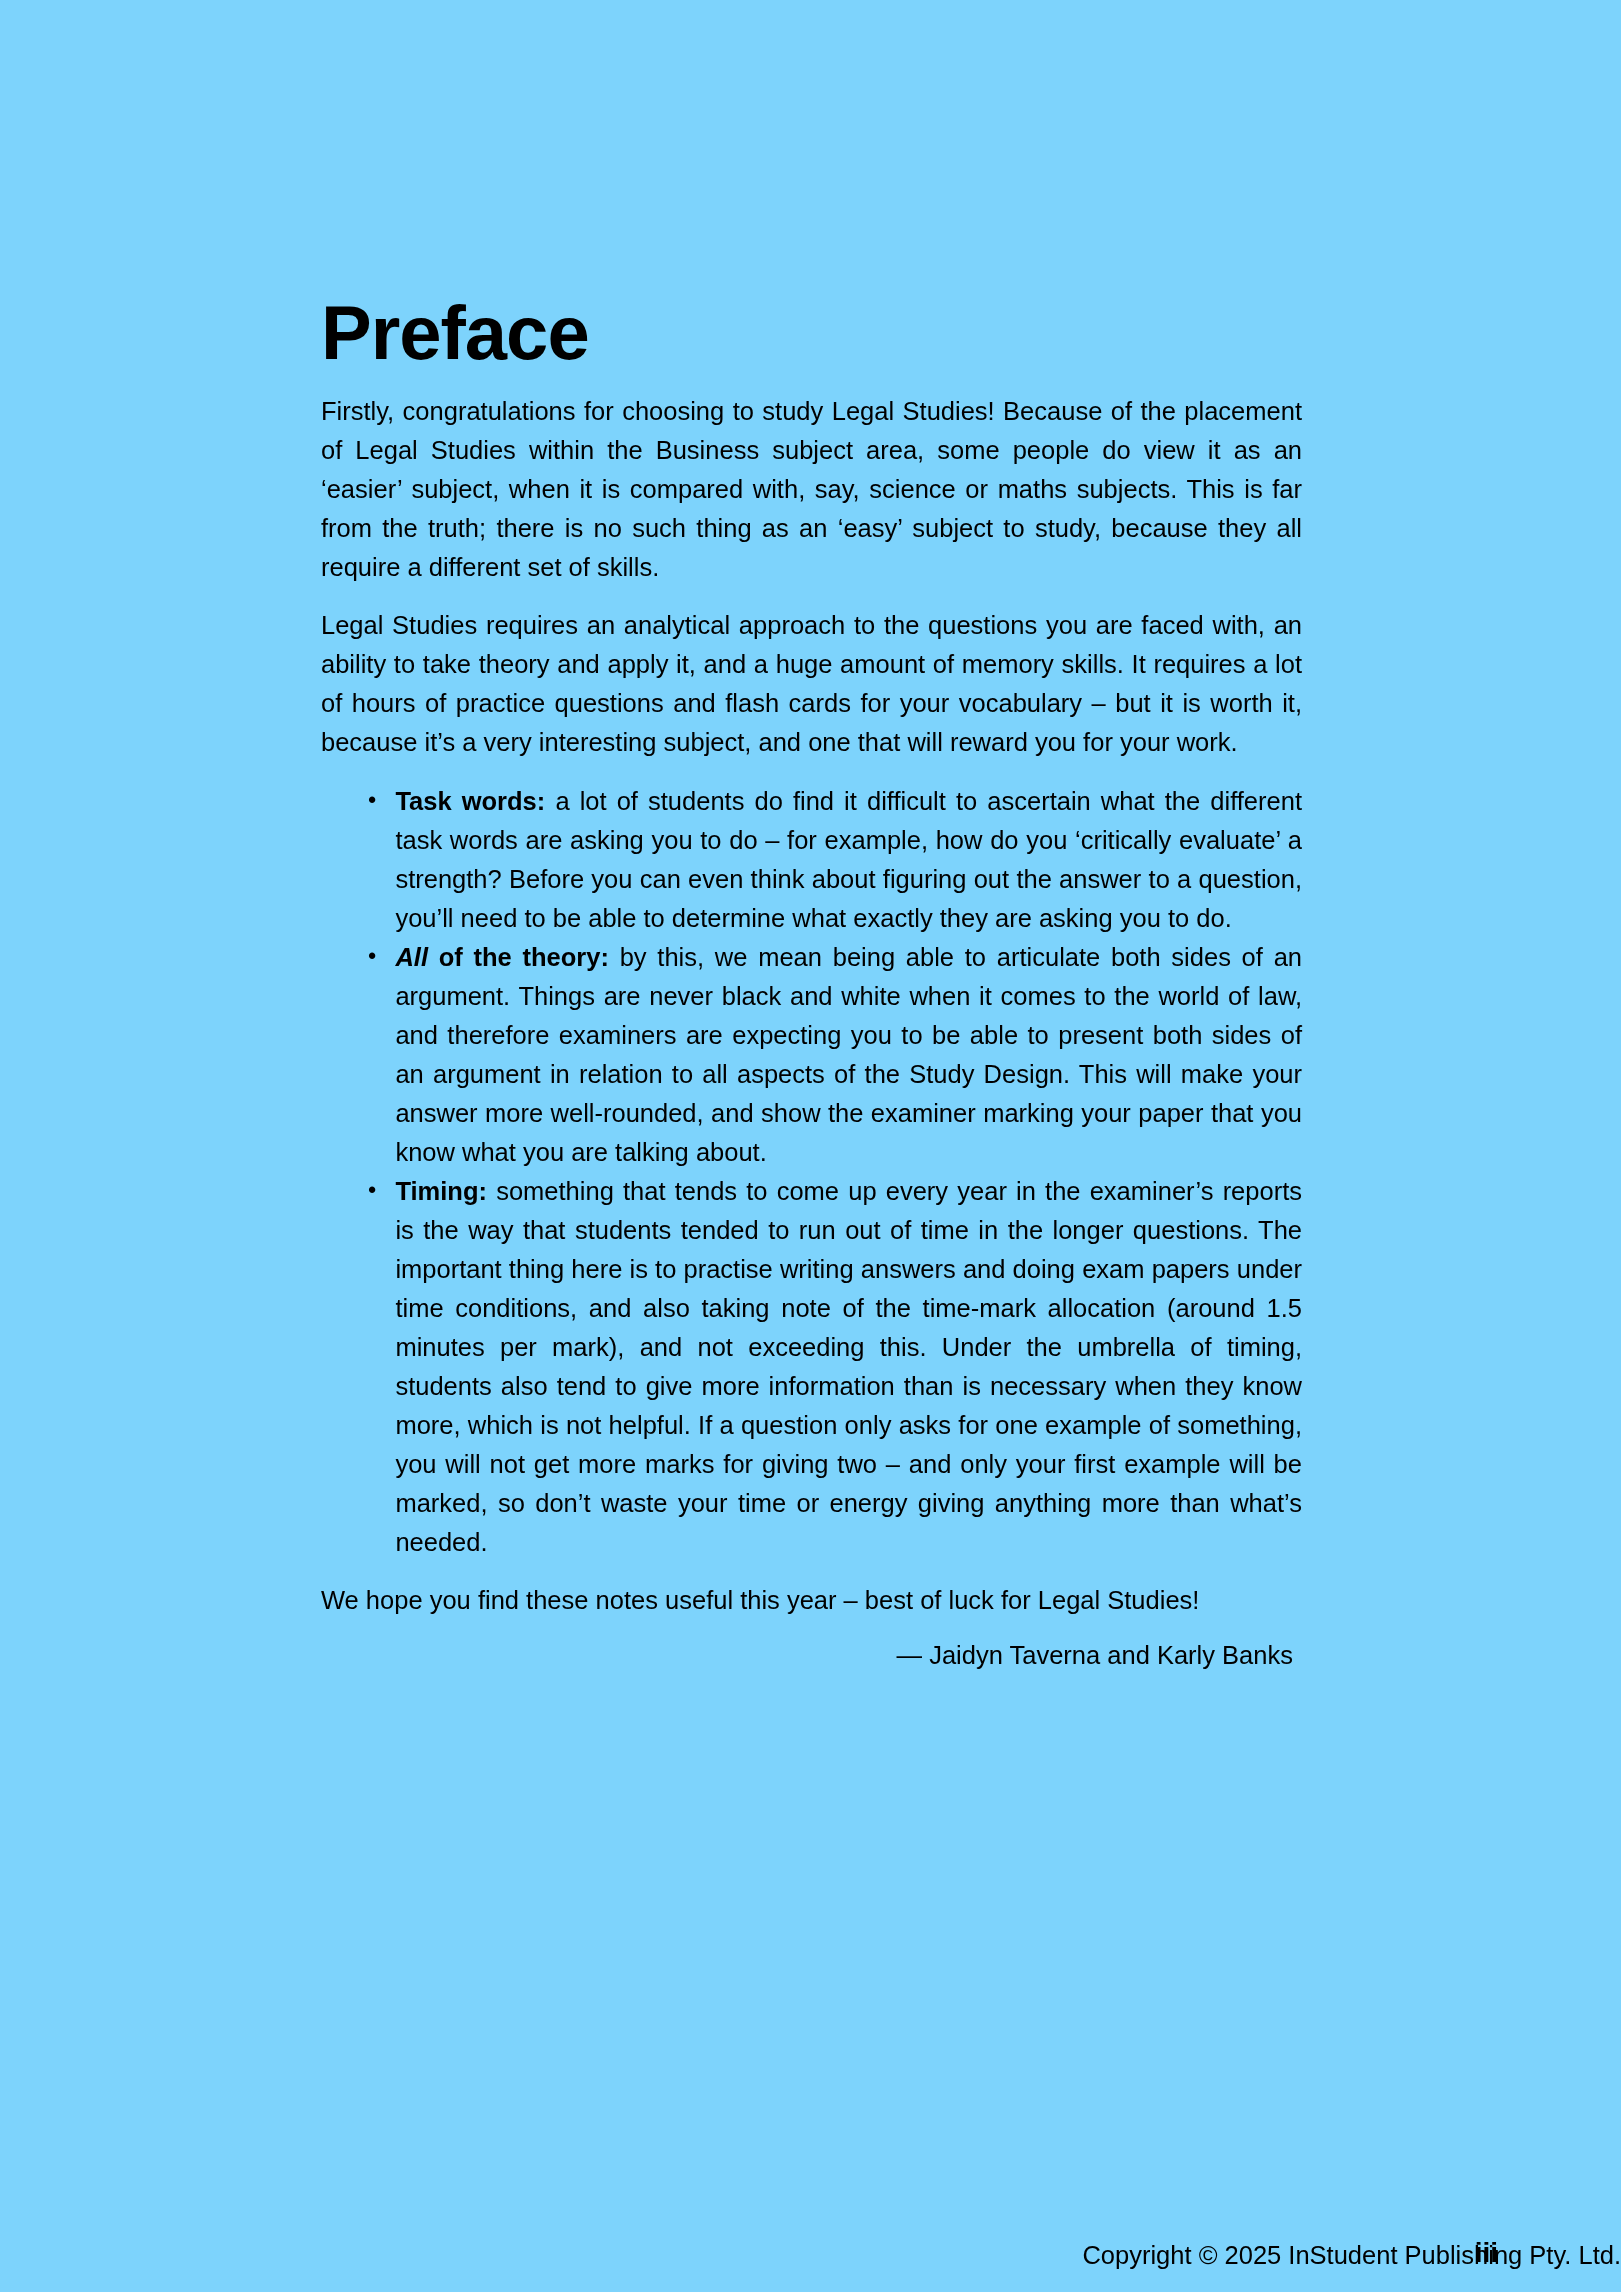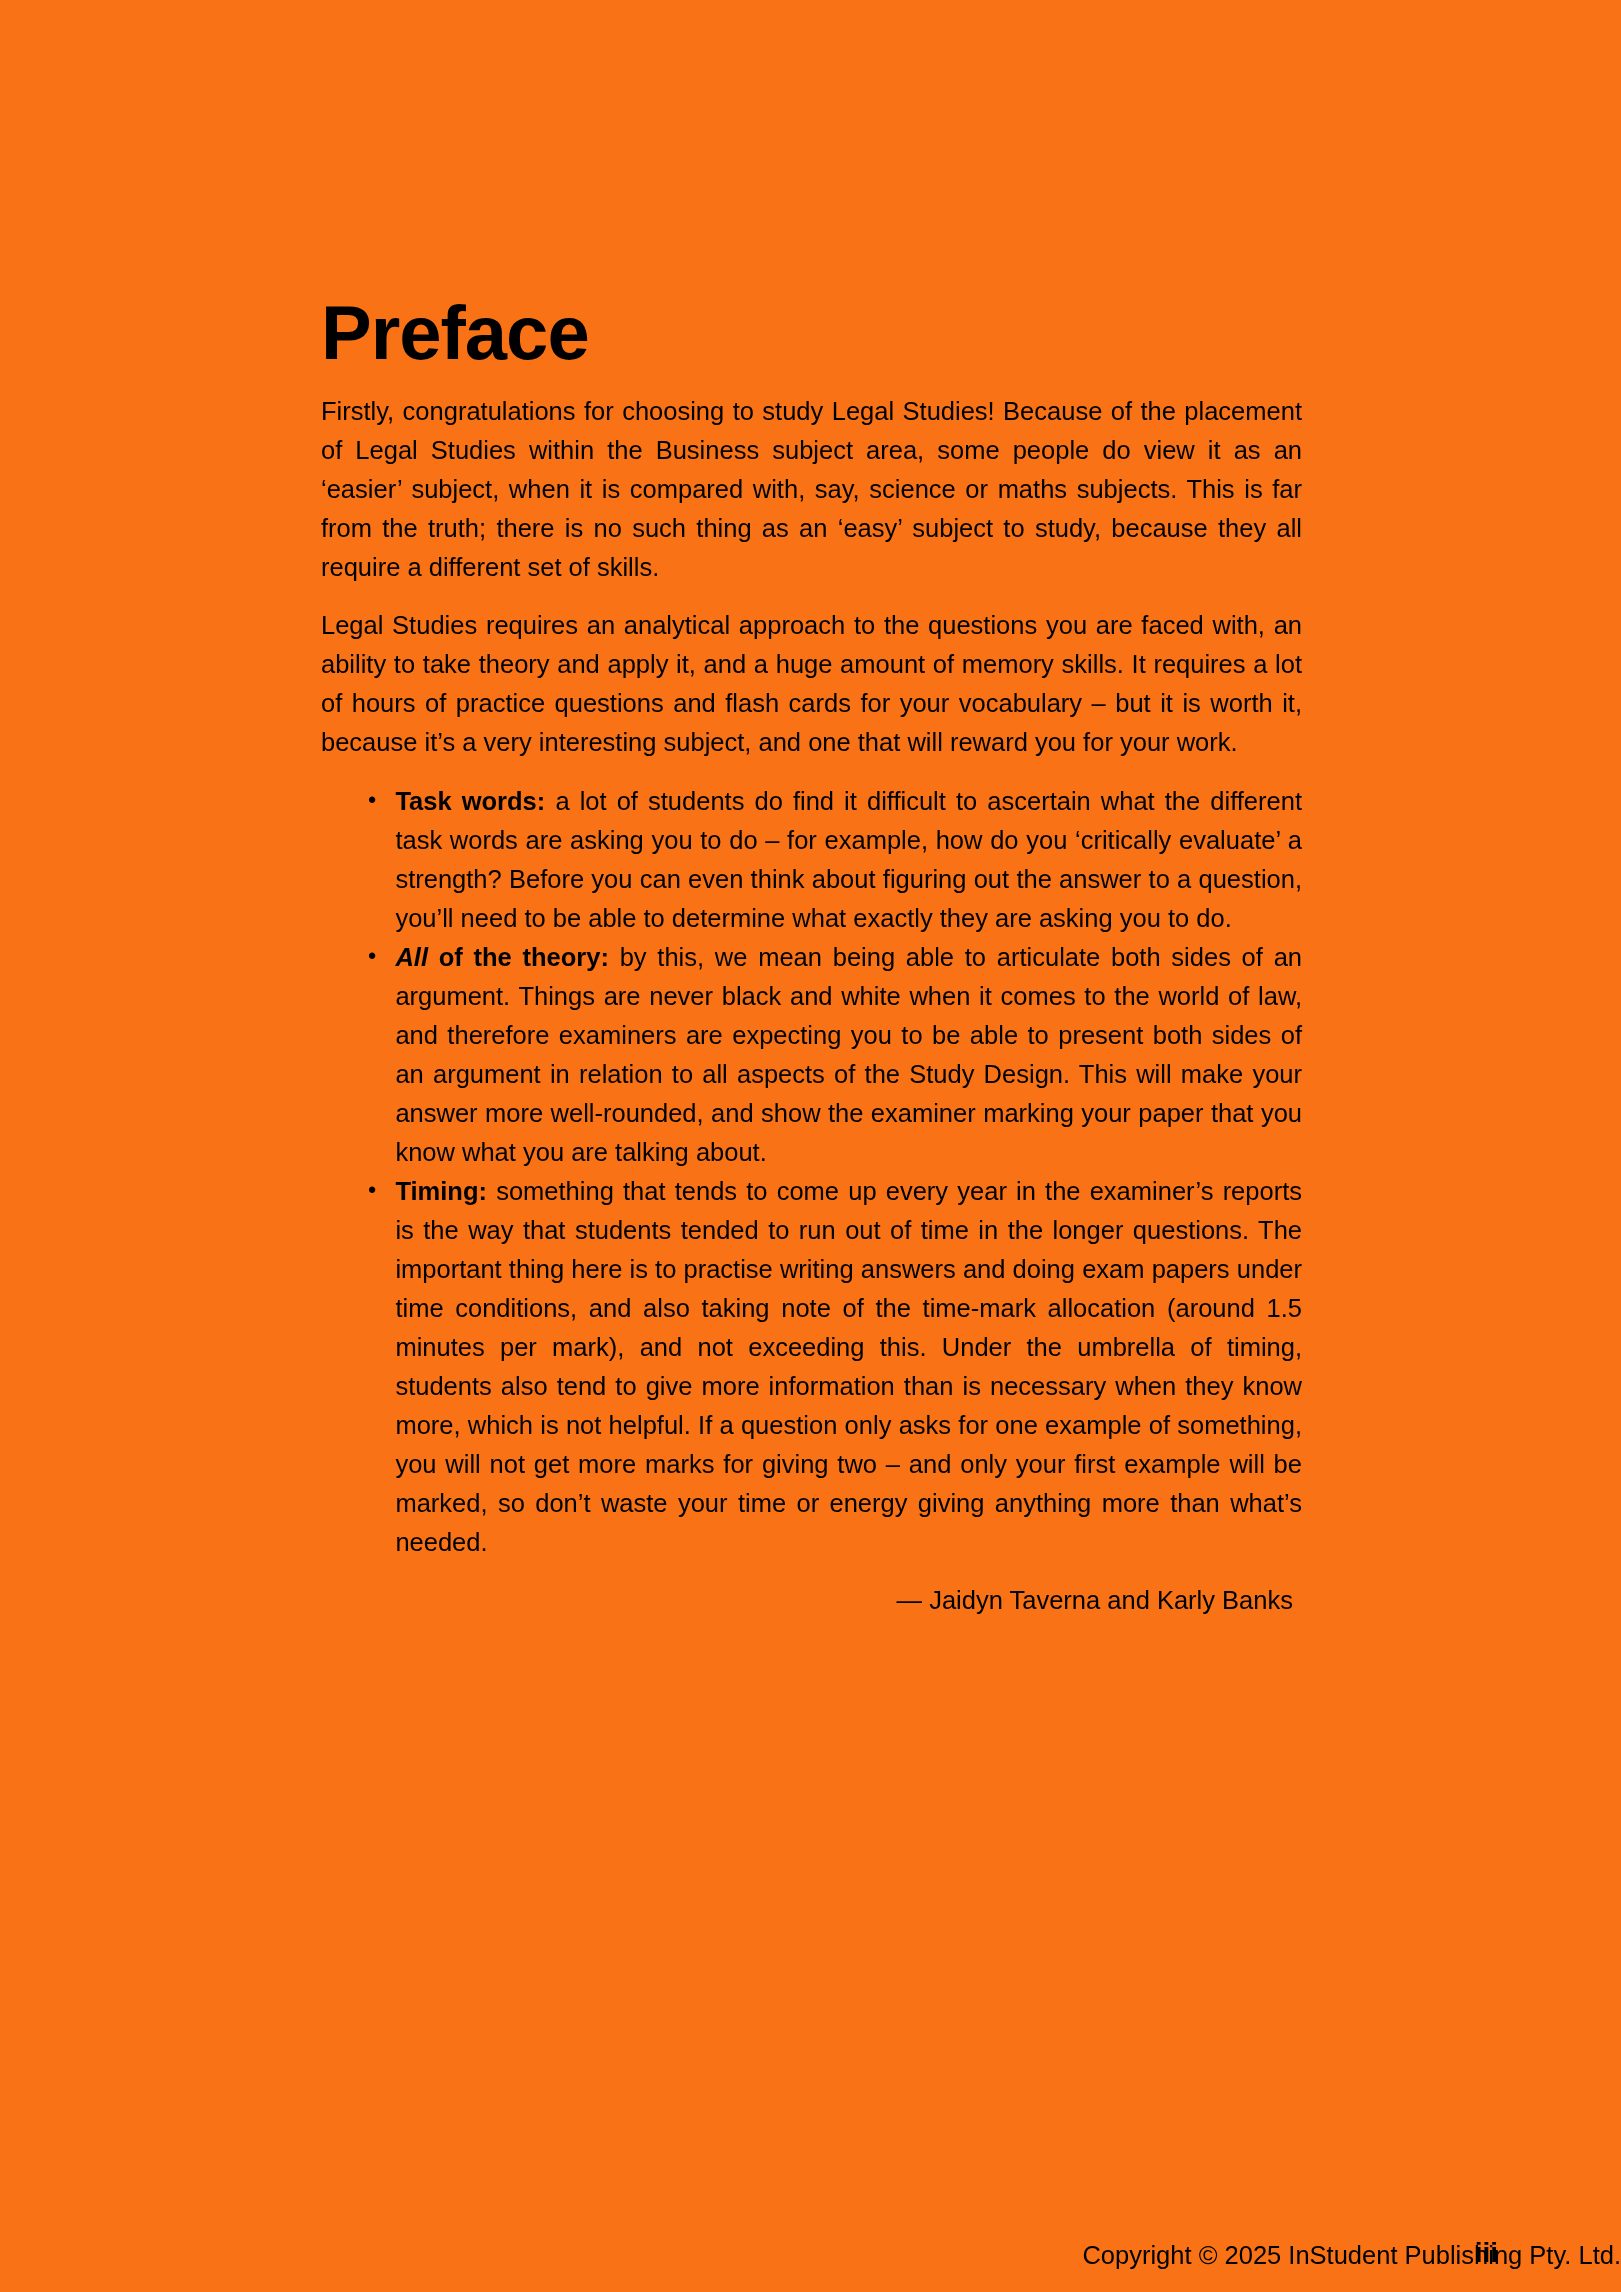--- a/index.html
+++ b/index.html
@@ -1,21 +1,21 @@
 <!DOCTYPE html>
 <html><head>
 <meta charset="utf-8">
 <style>
   * { box-sizing: border-box; }
   html, body { margin: 0; padding: 0; background: #ffffff; }
   .page {
     position: relative;
     width: 1621px;
     height: 2293px;
-    background: #f97316;
+    background: #7dd3fc;
     color: #000000;
     font-family: "Liberation Sans", sans-serif;
     overflow: hidden;
     padding-left: 28px;
   }
   .content {
     position: absolute;
     left: 321px;
     top: 294px;
     width: 981px;
@@ -90,20 +90,21 @@
 
     <p class="para">Legal Studies requires an analytical approach to the questions you are faced with, an ability to take theory and apply it, and a huge amount of memory skills. It requires a lot of hours of practice questions and flash cards for your vocabulary – but it is worth it, because it’s a very interesting subject, and one that will reward you for your work.</p>
 
 
     <ul class="bullets">
       <li><span class="bullet-marker">•</span><span class="lead-italic"></span><span class="lead">Task words:</span><span> a lot of students do find it difficult to ascertain what the different task words are asking you to do – for example, how do you ‘critically evaluate’ a strength? Before you can even think about figuring out the answer to a question, you’ll need to be able to determine what exactly they are asking you to do.</span></li>
       <li><span class="bullet-marker">•</span><span class="lead-italic">All</span><span class="lead"> of the theory:</span><span> by this, we mean being able to articulate both sides of an argument. Things are never black and white when it comes to the world of law, and therefore examiners are expecting you to be able to present both sides of an argument in relation to all aspects of the Study Design. This will make your answer more well-rounded, and show the examiner marking your paper that you know what you are talking about.</span></li>
       <li><span class="bullet-marker">•</span><span class="lead-italic"></span><span class="lead">Timing:</span><span> something that tends to come up every year in the examiner’s reports is the way that students tended to run out of time in the longer questions.  The important thing here is to practise writing answers and doing exam papers under time conditions, and also taking note of the time-mark allocation (around 1.5 minutes per mark), and not exceeding this.  Under the umbrella of timing, students also tend to give more information than is necessary when they know more, which is not helpful. If a question only asks for one example of something, you will not get more marks for giving two – and only your first example will be marked, so don’t waste your time or energy giving anything more than what’s needed.</span></li>
     </ul>
 
+    <p class="para closing">We hope you find these notes useful this year – best of luck for Legal Studies!</p>
 
     <p class="signature">— Jaidyn Taverna and Karly Banks</p>
 
   </div>
 
   <div class="footer-copyright">Copyright © 2025 InStudent Publishing Pty. Ltd.</div>
   <div class="page-number">iii</div>
 </div>
 
 

